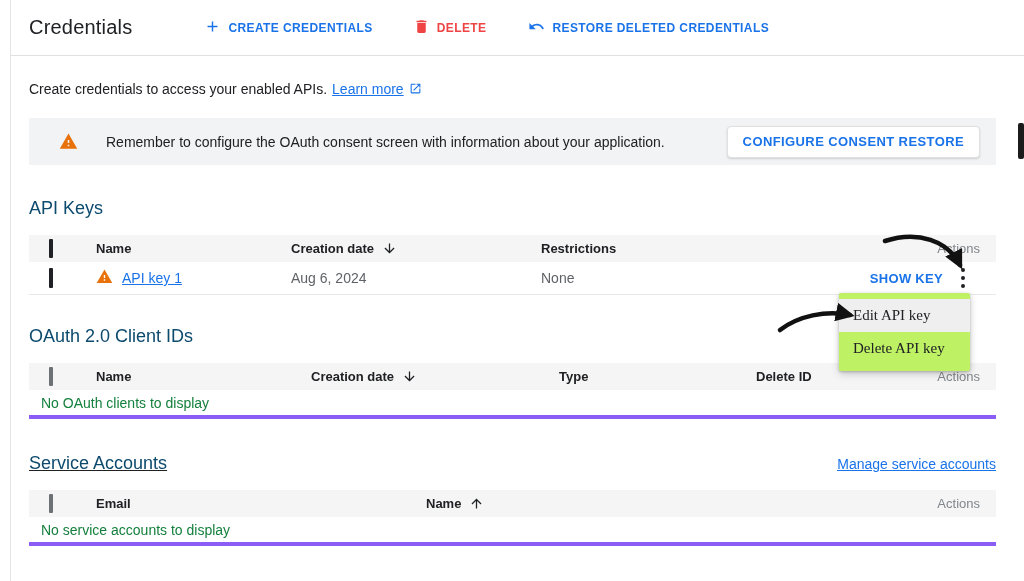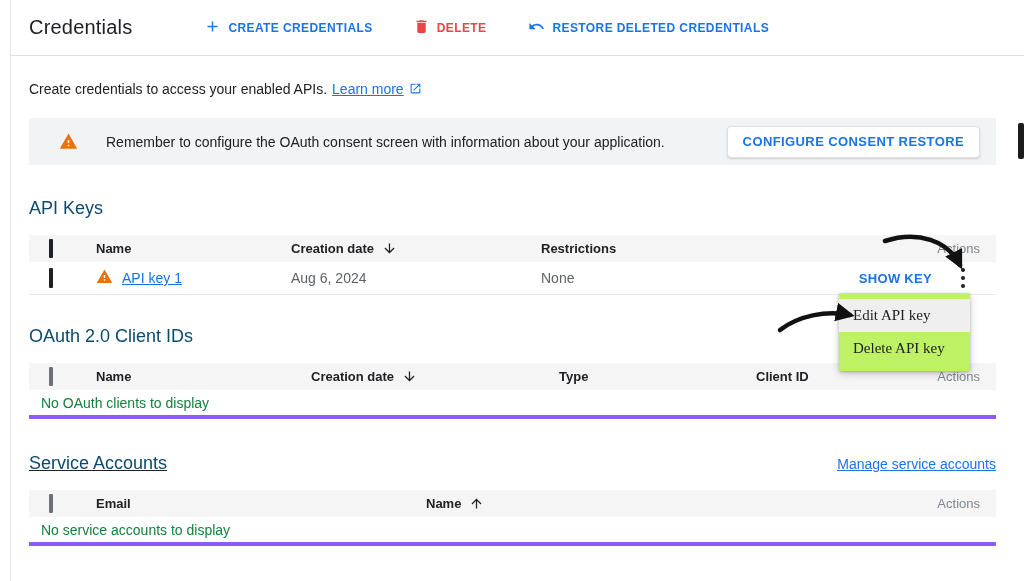--- a/index.html
+++ b/index.html
@@ -47,21 +47,21 @@
   .cell-cb { padding-left: 20px !important; }
   .cell-actions { text-align: right; padding-right: 16px; color: #80868b; font-weight: 400; }
   .trow { height: 33px; font-size: 14px; background: #fff; border-bottom: 1px solid #e8e8e8; }
   .empty-row { height: 29px; display: flex; align-items: center; padding-left: 12px; font-size: 14px; color: #15803d; border-bottom: 4px solid #8b5cf6; }
   .checkbox { width: 15px; height: 15px; border: 2px solid #202124; border-radius: 1px; background: #fff; cursor: pointer; }
   .checkbox.gray { border-color: #6d7175; }
   .sort-icon svg { width: 15px; height: 15px; fill: #202124; vertical-align: -3px; margin-left: 8px; }
   .name-cell { display: flex; align-items: center; gap: 9px; }
   .row-warning svg { width: 17px; height: 17px; fill: #e8710a; }
   .muted { color: #5f6368; }
-  .actions-cell { display: flex; align-items: center; justify-content: flex-end; gap: 22px; padding-right: 24px; }
+  .actions-cell { display: flex; align-items: center; justify-content: flex-end; gap: 11px; padding-right: 24px; }
   .show-key { font-size: 13px; font-weight: 700; letter-spacing: 0.3px; color: #1a73e8; cursor: pointer; }
   .kebab { width: 18px; height: 28px; display: flex; flex-direction: column; align-items: center; justify-content: center; gap: 4px; cursor: pointer; }
   .kebab i { width: 4px; height: 4px; border-radius: 50%; background: #202124; display: block; }
 
   
   .menu { position: absolute; left: 828px; top: 293px; width: 131px; background: #bef264; border-radius: 2px; box-shadow: 0 1px 3px rgba(0,0,0,.22), 0 3px 8px rgba(0,0,0,.18); padding: 6px 0; z-index: 30; font-family: Liberation Serif, serif; }
   .menu-item { height: 33px; display: flex; align-items: center; padding-left: 14px; font-size: 15px; color: #202124; cursor: pointer; white-space: nowrap; }
   .menu-item.hover { background: #efefef; }
 
   
@@ -151,21 +151,21 @@
     <div class="tbl">
       <div class="tbl-row grid-oauth thead">
         <div class="cell cell-cb"><span class="checkbox gray"></span></div>
         <div class="cell">Name</div>
         <div class="cell">
           <span>Creation date</span><span class="sort-icon"><svg viewBox="0 0 24 24">
                 <path d="M20 12l-1.41-1.41L13 16.17V4h-2v12.17l-5.58-5.59L4 12l8 8 8-8z"></path>
               </svg></span>
         </div>
         <div class="cell">Type</div>
-        <div class="cell">Client ID</div>
+        <div class="cell">Delete ID</div>
         <div class="cell cell-actions">Actions</div>
       </div>
       <div class="empty-row">No OAuth clients to display</div>
     </div>
 
     <div class="sa-head">
       <div class="section-title">Service Accounts</div>
       <span class="link manage-link">Manage service accounts</span>
     </div>
     <div class="tbl">

